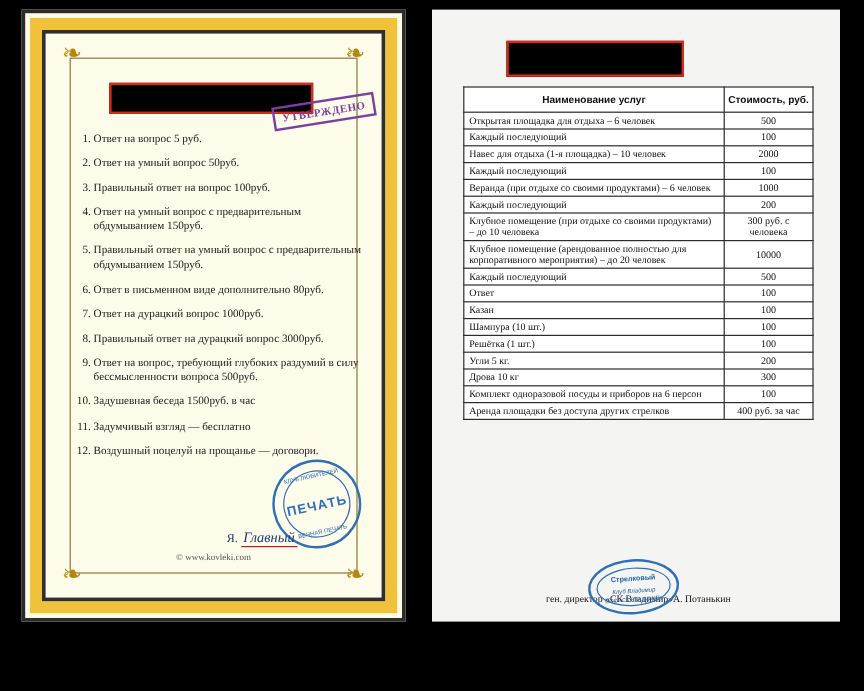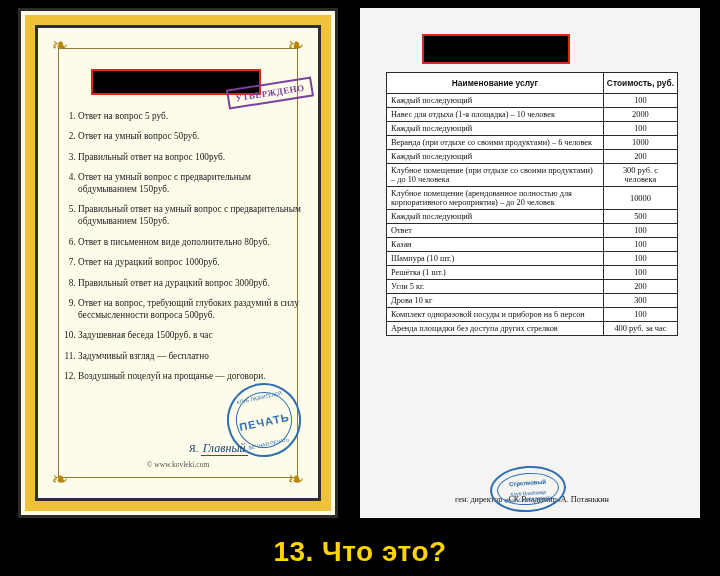--- a/index.html
+++ b/index.html
@@ -226,20 +226,24 @@
     <div class="redact-right"></div>
 
     <table class="price">
       <thead>
         <tr>
           <th>Наименование услуг</th>
           <th>Стоимость, руб.</th>
         </tr>
       </thead>
       <tbody>
+        <tr>
+          <td class="name-col">Открытая площадка для отдыха – 6 человек</td>
+          <td class="price-col">500</td>
+        </tr>
         <tr class="sub-row">
           <td class="name-col">Каждый последующий</td>
           <td class="price-col">100</td>
         </tr>
         <tr>
           <td class="name-col">Навес для отдыха (1-я площадка) – 10 человек</td>
           <td class="price-col">2000</td>
         </tr>
         <tr class="sub-row">
           <td class="name-col">Каждый последующий</td>
@@ -306,15 +310,14 @@
     </div>
 
     <div class="blue-stamp">
       <div class="inner"></div>
       <div class="l1">Стрелковый</div>
       <div class="l2">Клуб Владимир</div>
       <div class="l3">ООО «СК ВЛАДИМИР»</div>
     </div>
   </div>
 
-  <div class="caption">13. Что это?</div>
 
 </div>
 
 </body></html>

